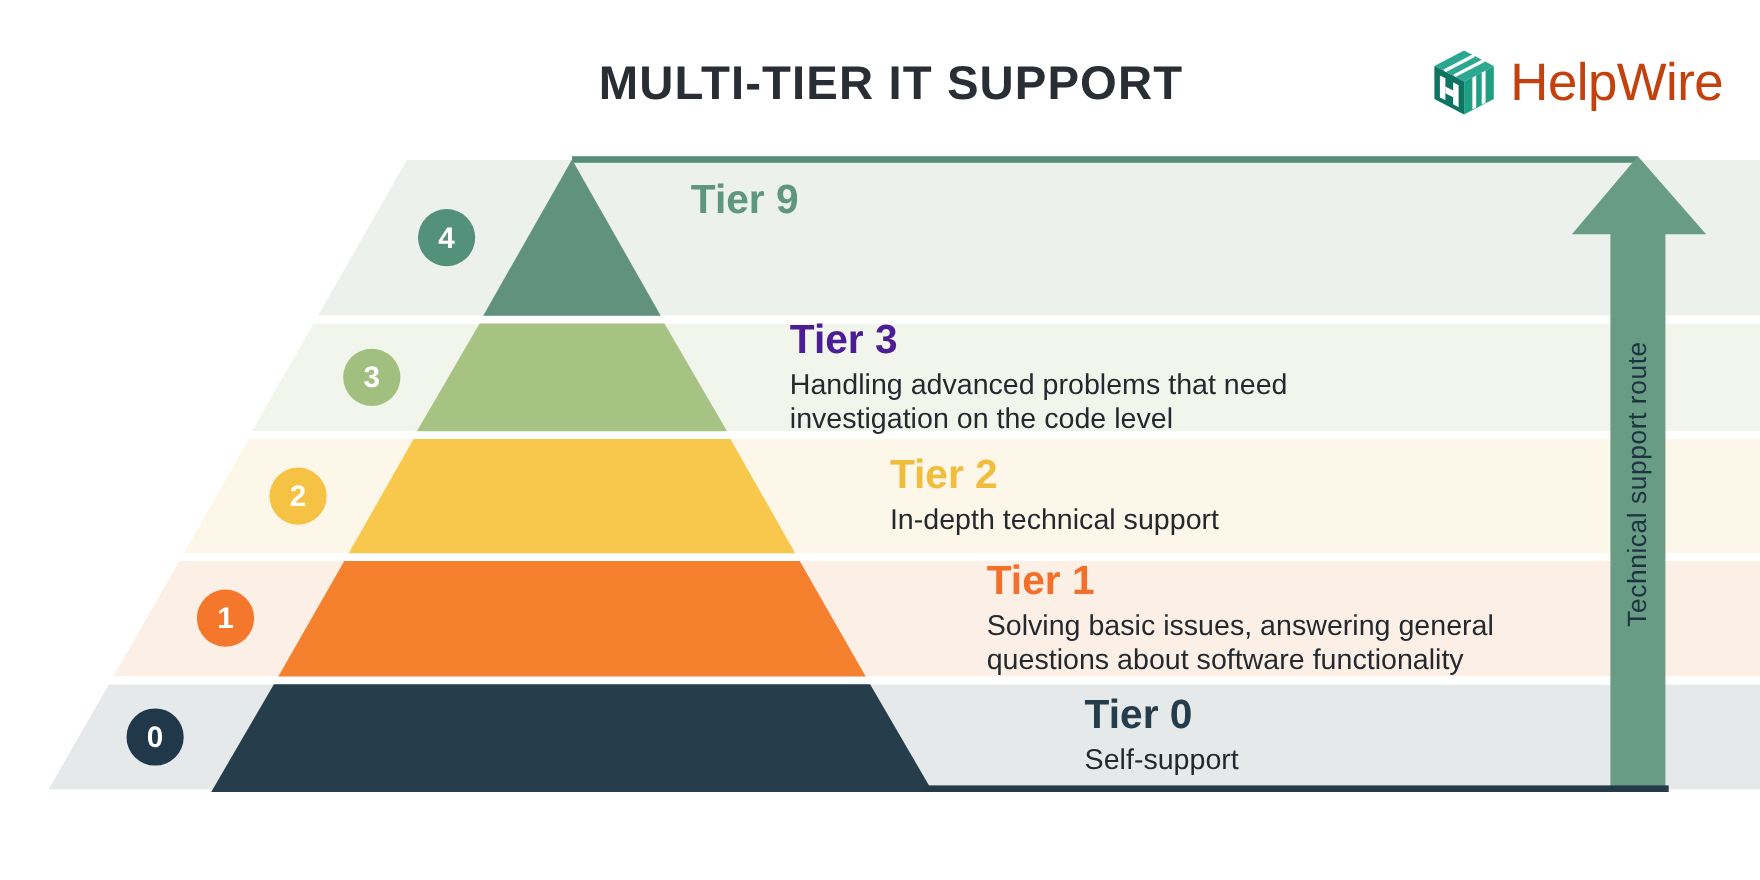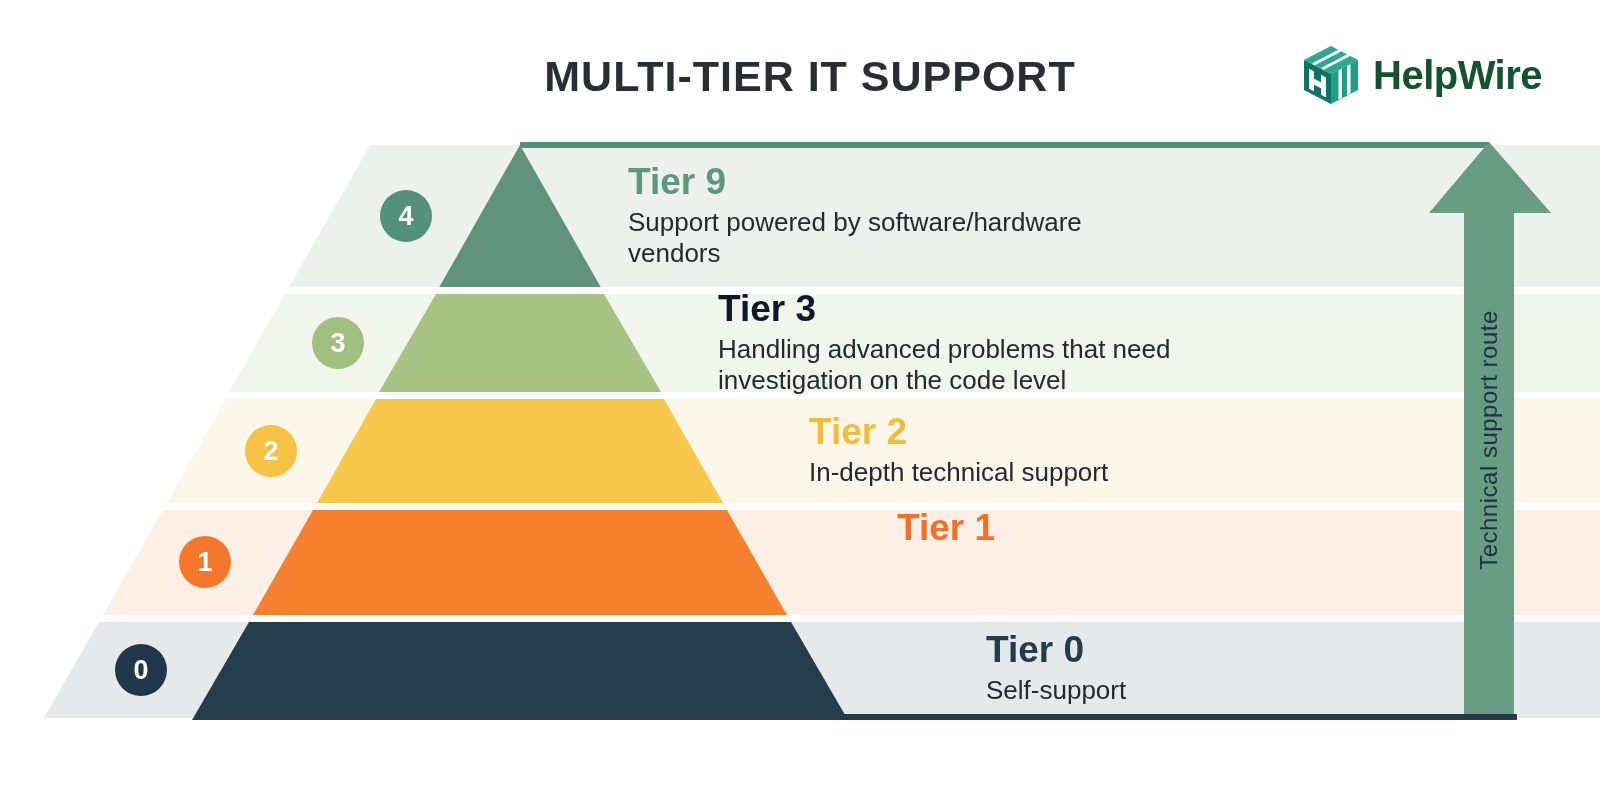--- a/index.html
+++ b/index.html
@@ -6,21 +6,21 @@
   .canvas{
     position:relative;width:1600px;height:800px;background:#ffffff;overflow:hidden;
     font-family:"Liberation Sans",sans-serif;
     padding-left:20px;
   }
   .page-title{
     position:absolute;top:52px;left:50%;transform:translateX(-50%);
     font-size:43px;font-weight:700;letter-spacing:1px;white-space:nowrap;
   }
   .logo{position:absolute;top:44px;left:1302px;display:flex;align-items:center;gap:13px;}
-  .logo-text{font-size:40px;font-weight:700;color:#14532d;letter-spacing:-0.5px;}
+  .logo-text{font-size:48px;font-weight:400;color:#c2410c;letter-spacing:-0.5px;}
   
   .band{position:absolute;left:0;width:1600px;}
   .band.b4{top:145px;height:142px;clip-path:polygon(370px 0,1600px 0,1600px 100%,289px 100%);}
   .band.b3{top:294px;height:98px;clip-path:polygon(285px 0,1600px 0,1600px 100%,229px 100%);}
   .band.b2{top:399px;height:104px;clip-path:polygon(226px 0,1600px 0,1600px 100%,167px 100%);}
   .band.b1{top:510px;height:105px;clip-path:polygon(163px 0,1600px 0,1600px 100%,103px 100%);}
   .band.b0{top:622px;height:96px;clip-path:polygon(99px 0,1600px 0,1600px 100%,44px 100%);}
   .shapes{position:absolute;left:0;top:0;width:1600px;height:800px;pointer-events:none;}
   
   .badge{
@@ -96,33 +96,33 @@
   <div class="route-label" style="color: rgb(29, 51, 64);">Technical support route</div>
 
   <div class="badge p4" style="background-color: rgb(84, 145, 124);">4</div>
   <div class="badge p3" style="background-color: rgb(161, 191, 126);">3</div>
   <div class="badge p2" style="background-color: rgb(246, 194, 67);">2</div>
   <div class="badge p1" style="background-color: rgb(244, 119, 43);">1</div>
   <div class="badge p0" style="background-color: rgb(32, 56, 74);">0</div>
 
   <div class="tier-text t4">
     <h2 class="tier-heading" style="color: rgb(95, 150, 130);">Tier 9</h2>
-    <p class="tier-desc" style="color: rgb(36, 41, 47);">Support powered by software/hardware
-vendors</p>
   </div>
   <div class="tier-text t3">
-    <h2 class="tier-heading" style="color: #0f172a;">Tier 3</h2>
+    <h2 class="tier-heading" style="color: #4c1d95;">Tier 3</h2>
     <p class="tier-desc" style="color: rgb(36, 41, 47);">Handling advanced problems that need
 investigation on the code level</p>
   </div>
   <div class="tier-text t2">
     <h2 class="tier-heading" style="color: rgb(240, 189, 61);">Tier 2</h2>
     <p class="tier-desc" style="color: rgb(36, 41, 47);">In-depth technical support</p>
   </div>
   <div class="tier-text t1">
     <h2 class="tier-heading" style="color: rgb(242, 112, 42);">Tier 1</h2>
+    <p class="tier-desc" style="color: rgb(36, 41, 47);">Solving basic issues, answering general
+questions about software functionality</p>
   </div>
   <div class="tier-text t0">
     <h2 class="tier-heading" style="color: rgb(37, 60, 76);">Tier 0</h2>
     <p class="tier-desc" style="color: rgb(36, 41, 47); text-align: right;">Self-support</p>
   </div>
 
 </div>
 
 </body></html>

